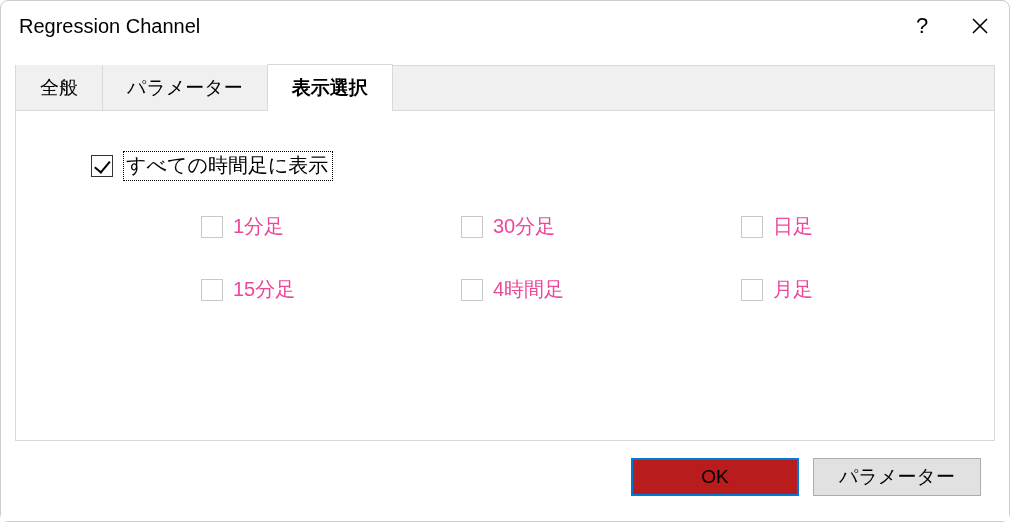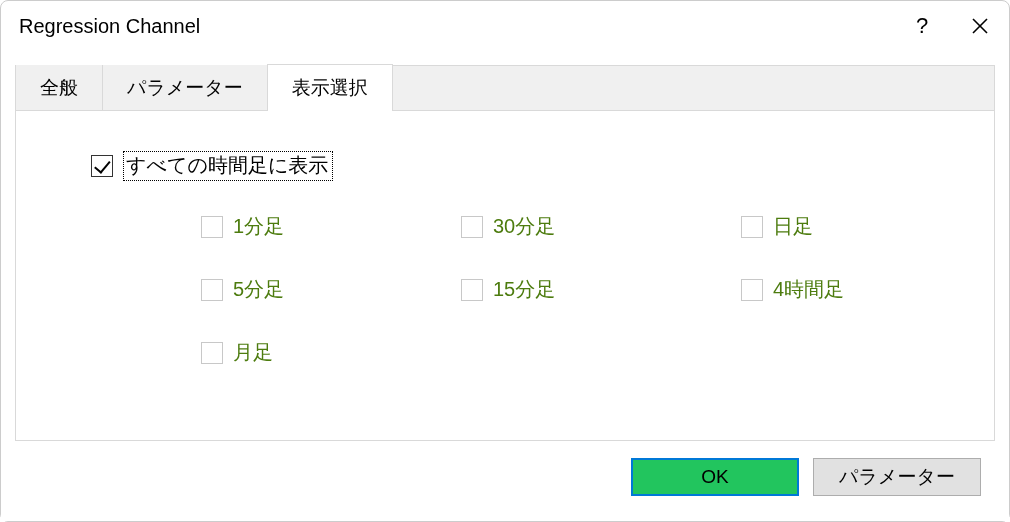--- a/index.html
+++ b/index.html
@@ -76,20 +76,21 @@
   }
   .tab.active {
     background: #fff;
     border-top: 1px solid #d9d9d9;
     border-left: 1px solid #d9d9d9;
     border-right: 1px solid #d9d9d9;
     margin-left: -1px;
     margin-top: -1px;
     height: 46px;
     z-index: 2;
+    font-weight: bold;
   }
   .tab.active::after {
     content:"";
     position:absolute;
     left:0; right:0; bottom:-1px; height:2px;
     background:#fff;
   }
   
   .tabpage {
     flex: 1;
@@ -135,21 +136,21 @@
     height: 7px;
     border-left: 2px solid #000;
     border-bottom: 2px solid #000;
     transform: rotate(-50deg) translate(1px,-1px);
   }
   .cb-label {
     font-size: 20px;
     white-space: nowrap;
   }
   .cb-label.disabled {
-    color: #4d7c0f;
+    color: #ec4899;
   }
   .focus-ring {
     border: 1px dotted #000;
     padding: 0 4px 1px 2px;
   }
   
   .buttonbar {
     height: 72px;
     display: flex;
     align-items: center;
@@ -163,21 +164,21 @@
     height: 38px;
     font-size: 19px;
     display: flex;
     align-items: center;
     justify-content: center;
     background: #e1e1e1;
     border: 1px solid #adadad;
   }
   .btn.default {
     border: 2px solid #0078d7;
-    background: #22c55e;
+    background: #b91c1c;
   }
 </style>
 </head>
 <body>
 
 <div class="window">
 
   <div class="titlebar">
     <span class="title">Regression Channel</span>
     <span class="ctrl help-icon">?</span>
@@ -219,24 +220,20 @@
         </div>
         <div class="cb">
           <span class="box disabled"></span>
           <span class="cb-label disabled">30分足</span>
         </div>
         <div class="cb">
           <span class="box disabled"></span>
           <span class="cb-label disabled">日足</span>
         </div>
 
-        <div class="cb">
-          <span class="box disabled"></span>
-          <span class="cb-label disabled">5分足</span>
-        </div>
 
         <div class="cb">
           <span class="box disabled"></span>
           <span class="cb-label disabled">15分足</span>
         </div>
         <div class="cb">
           <span class="box disabled"></span>
           <span class="cb-label disabled">4時間足</span>
         </div>
         <div class="cb">

